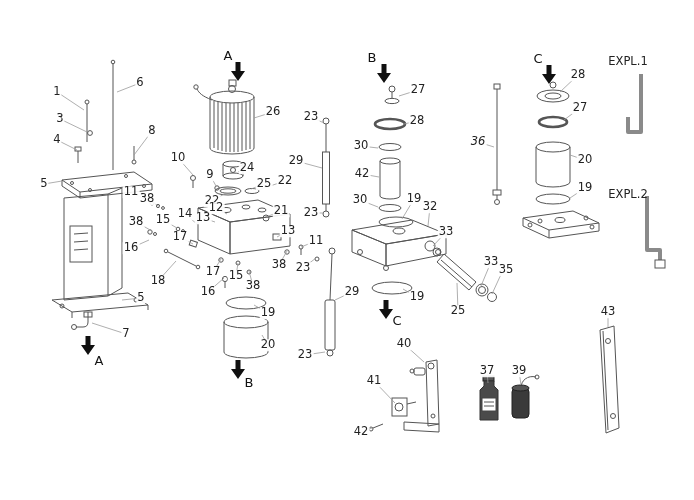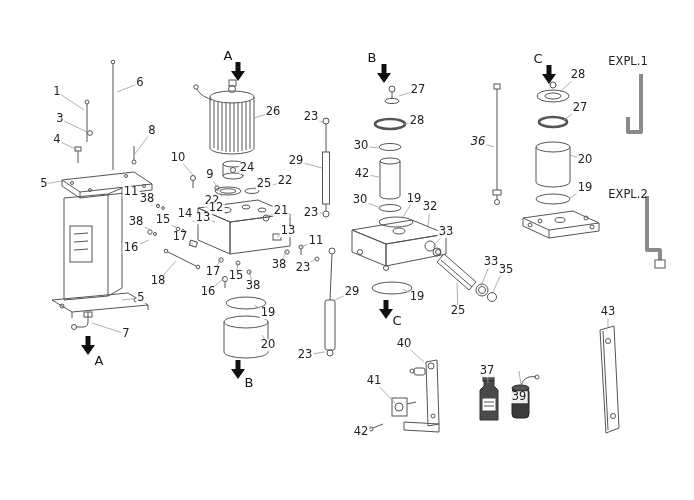--- a/index.html
+++ b/index.html
@@ -389,21 +389,21 @@
       <div class="callout" style="left: 578px; top: 75px;">28</div>
       <div class="callout" style="left: 580px; top: 108px;">27</div>
       <div class="callout" style="left: 585px; top: 160px;">20</div>
       <div class="callout" style="left: 585px; top: 188px;">19</div>
       <div class="callout" style="left: 478px; top: 142px; font-style: italic;">36</div>
       <div class="callout" style="left: 608px; top: 312px;">43</div>
       <div class="callout" style="left: 404px; top: 344px;">40</div>
       <div class="callout" style="left: 374px; top: 381px;">41</div>
       <div class="callout" style="left: 361px; top: 432px;">42</div>
       <div class="callout" style="left: 487px; top: 371px;">37</div>
-      <div class="callout" style="left: 519px; top: 371px; margin-top: 26px;">39</div>
+      <div class="callout" style="left: 519px; top: 371px;">39</div>
       <div class="marker" style="left: 228px; top: 55px;">A</div>
       <div class="marker" style="left: 372px; top: 57px;">B</div>
       <div class="marker" style="left: 538px; top: 58px;">C</div>
       <div class="marker" style="left: 99px; top: 360px;">A</div>
       <div class="marker" style="left: 249px; top: 382px;">B</div>
       <div class="marker" style="left: 397px; top: 320px;">C</div>
       <div class="expl" style="left: 628px; top: 62px;">EXPL.1</div>
       <div class="expl" style="left: 628px; top: 195px;">EXPL.2</div>
     </div>
 </div>

